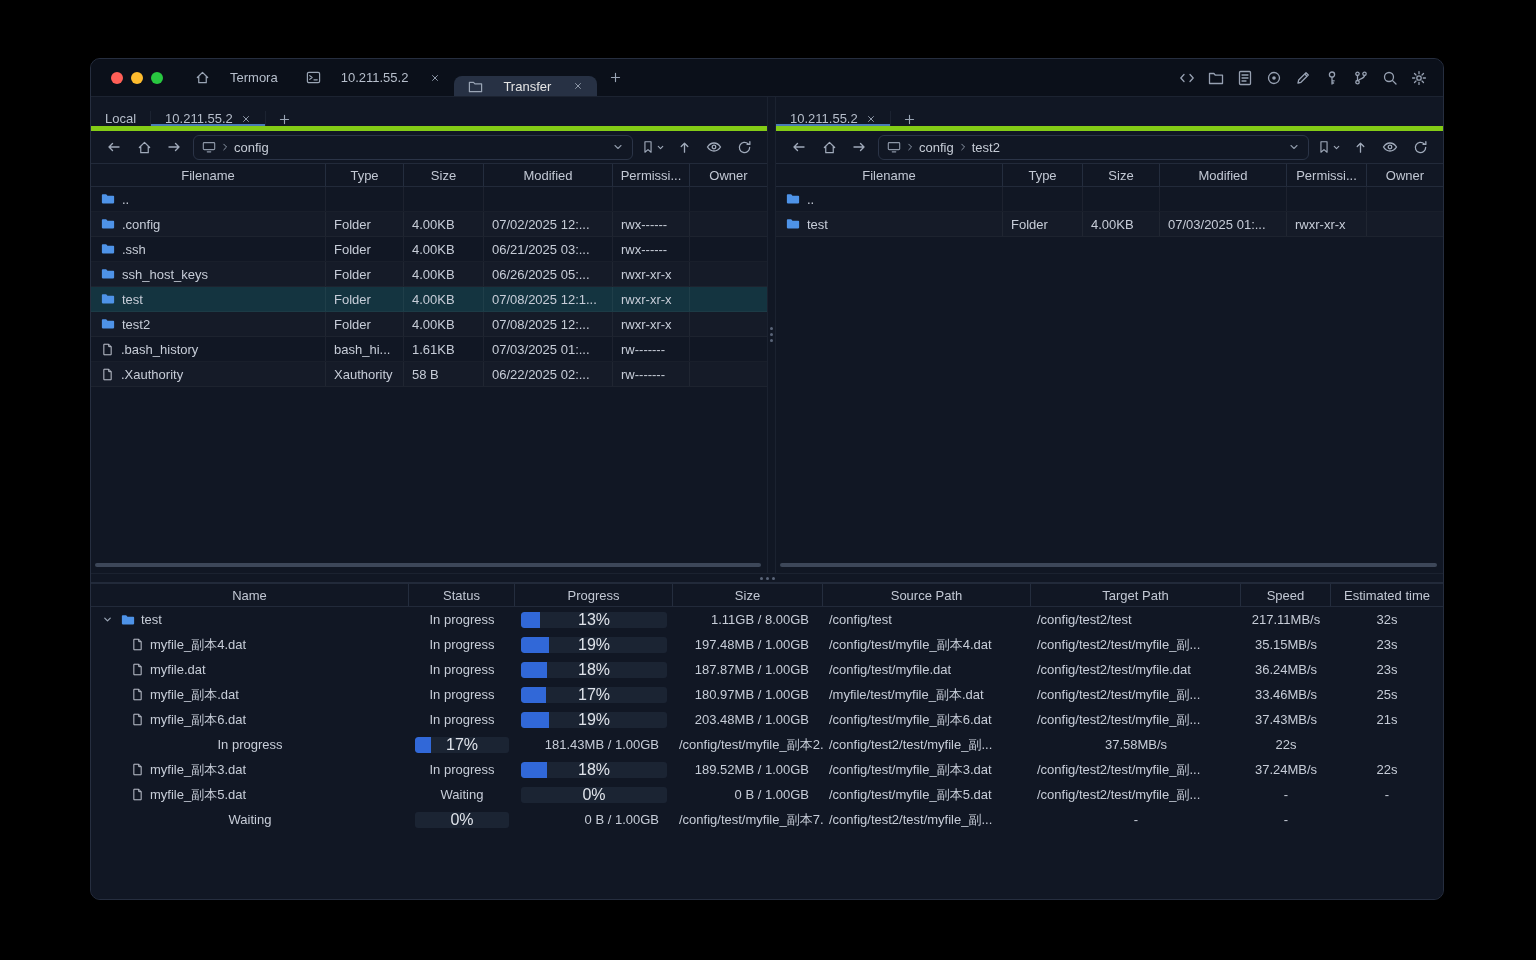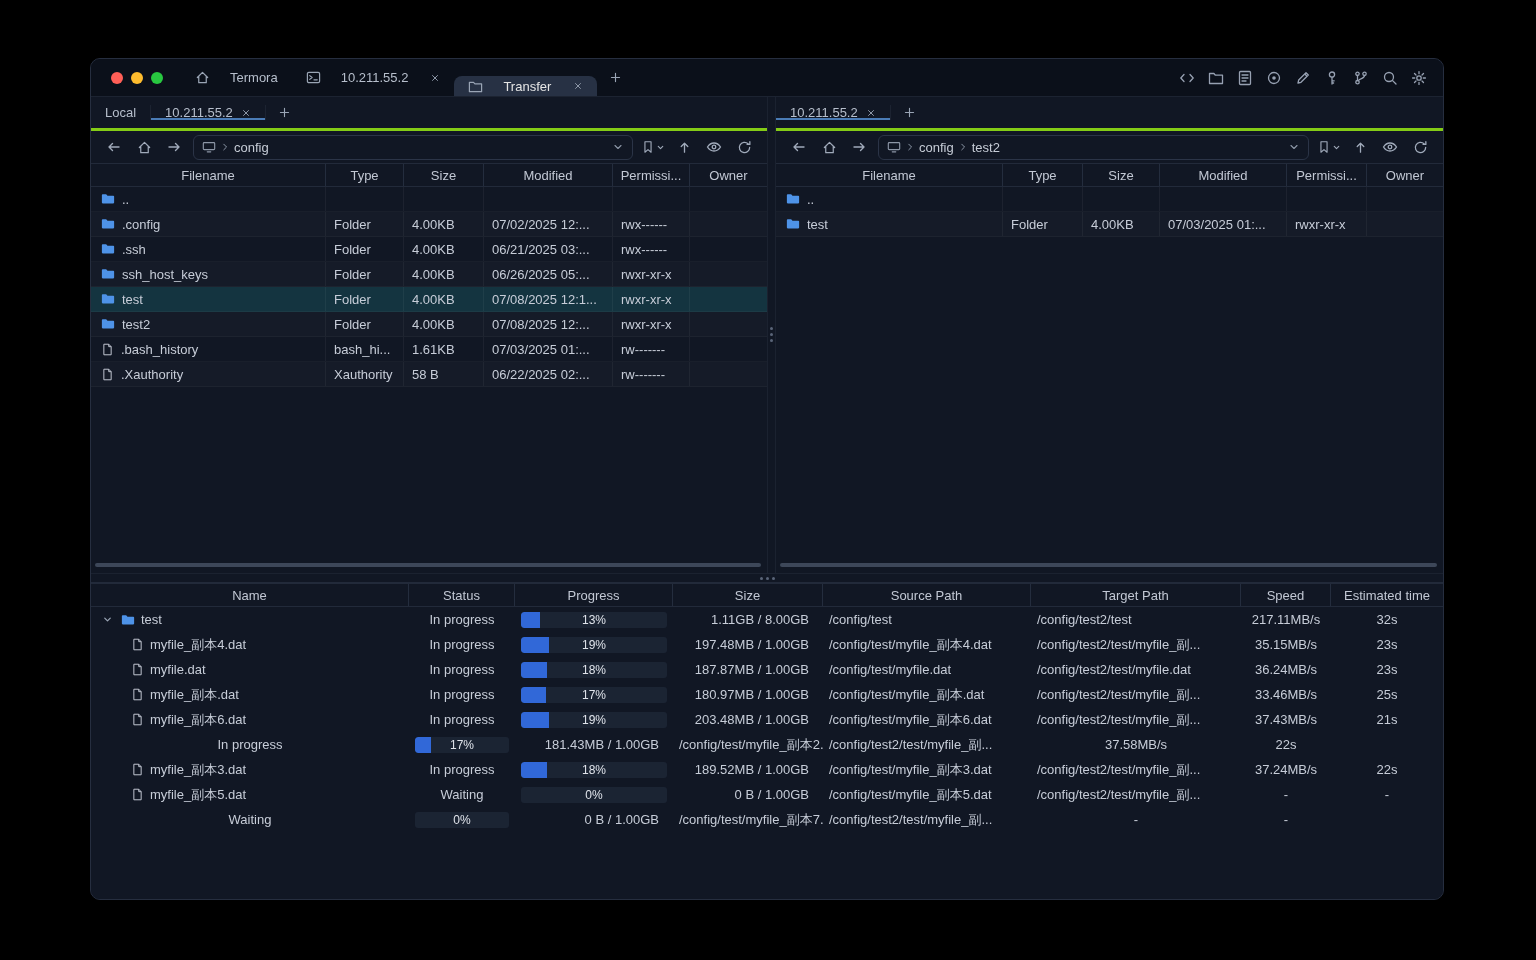--- a/index.html
+++ b/index.html
@@ -29,21 +29,21 @@
   .panes{display:flex;height:476px;flex:0 0 auto}
   .pane{display:flex;flex-direction:column;background:#111724;min-width:0}
   .pane.left{width:676px;flex:0 0 auto}
   .pane.right{flex:1}
   .vsplit{width:9px;background:#111724;border-left:1px solid #1b2230;border-right:1px solid #1b2230;
     display:flex;flex-direction:column;align-items:center;justify-content:flex-start}
   .vsplit .dots{margin-top:230px;display:flex;flex-direction:column;gap:3px}
   .dot{width:3px;height:3px;border-radius:50%;background:#5a6activ478}
   .dot{background:#5a6478}
 
-  .pane-tabs{height:34px;display:flex;align-items:center;border-bottom:3px solid #84cc16;flex:0 0 auto}
+  .pane-tabs{height:34px;display:flex;align-items:flex-end;border-bottom:5px solid #84cc16;flex:0 0 auto}
   .ptab{display:flex;align-items:center;gap:8px;padding:0 14px;color:#b7bfcc;
     border-right:1px solid #1c2331;position:relative}
   .ptab.active::after{content:"";position:absolute;left:0;right:0;bottom:0;height:2px;background:#4a7bb5}
   .ptab .x{display:flex;color:#8d97a7}
 
   .navbar{height:32px;display:flex;align-items:center;gap:8px;padding:0 12px;flex:0 0 auto}
   .navbtn{display:flex;align-items:center;justify-content:center;width:22px;height:22px;color:#a0aaba}
   .pathbox{flex:1;display:flex;align-items:center;gap:4px;height:25px;padding:0 8px;
     border:1px solid #2b3447;border-radius:6px;color:#c6ccd6;min-width:0}
   .pathbox .crumb{color:#c6ccd6}
@@ -86,21 +86,21 @@
   .trow .chev{display:flex;color:#9aa5b5;width:16px;justify-content:center;flex:0 0 auto}
   .trow:not(.parent) .chev{display:none}
   .trow.child .t-name{padding-left:40px}
   .t-status,.t-speed,.t-eta{justify-content:center}
   .t-size{justify-content:flex-end;padding-right:14px}
   .t-src,.t-tgt{padding-left:6px;text-overflow:ellipsis}
   .t-prog{justify-content:center;padding:0 6px}
   .ptrack{position:relative;width:146px;height:16px;border-radius:3px;background:#1b2433;overflow:hidden}
   .pfill{position:absolute;left:0;top:0;bottom:0;background:#3168d8;border-radius:3px 0 0 3px}
   .plabel{position:absolute;inset:0;display:flex;align-items:center;justify-content:center;
-    color:#dfe3ea;font-size:12px}
+    color:#dfe3ea;font-size:16px}
   svg{display:block}
 </style>
 </head>
 <body>
 
 <div class="screen">
 <div class="window">
 
   <div class="titlebar">
     <div class="traffic">
@@ -699,21 +699,21 @@
             <span>myfile_副本.dat</span>
           </div>
           <div class="tcell t-status">In progress</div>
           <div class="tcell t-prog">
             <div class="ptrack">
               <div class="pfill" style="width: 17%;"></div>
               <span class="plabel">17%</span>
             </div>
           </div>
           <div class="tcell t-size">180.97MB / 1.00GB</div>
-          <div class="tcell t-src">/config/test/myfile_副本.dat</div>
+          <div class="tcell t-src">/myfile/test/myfile_副本.dat</div>
           <div class="tcell t-tgt">/config/test2/test/myfile_副...</div>
           <div class="tcell t-speed">33.46MB/s</div>
           <div class="tcell t-eta">25s</div>
         </div>
 
         <div class="trow grid transfer-grid child">
           <div class="tcell t-name">
 
             <span class="icon i-file">
               <svg width="13" height="13" viewBox="0 0 16 16" fill="none" stroke="currentColor" stroke-width="1.2" stroke-linejoin="round">

